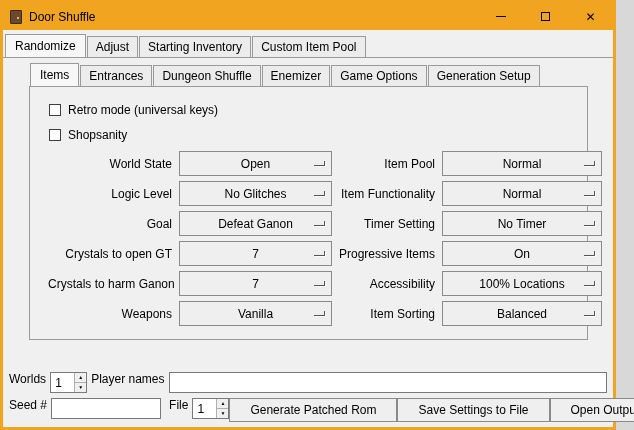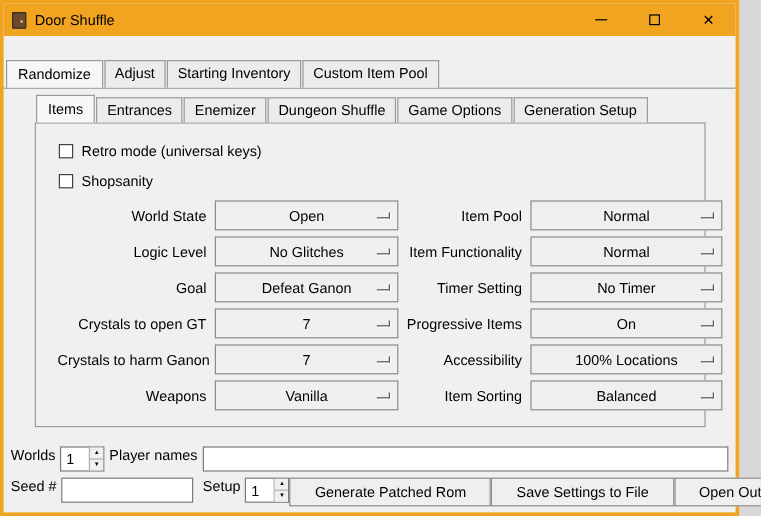--- a/index.html
+++ b/index.html
@@ -17,21 +17,21 @@
   .titlebar { height:27px; flex:0 0 auto; background:#f1a41f; display:flex; align-items:center; padding-left:7px; }
   .app-icon { width:12px; height:14px; background:#6b4a2b; border:1px solid #3a2a18; border-radius:1px; position:relative; }
   .app-icon::after { content:""; position:absolute; right:2px; top:6px; width:2px; height:2px; background:#d9b879; }
   .title-text { margin-left:7px; font-size:12px; }
   .win-btns { margin-left:auto; display:flex; height:100%; }
   .win-btn { width:45px; height:100%; display:flex; align-items:center; justify-content:center; cursor:default; }
   .min-glyph { width:10px; height:0; border-top:1px solid #000; }
   .max-glyph { width:9px; height:9px; border:1px solid #000; background:transparent; }
   .close-glyph { font-size:12px; line-height:1; }
   
-  .main-tabs { display:flex; border-bottom:1px solid #9a9a9a; padding:20px 0 0 2px; }
+  .main-tabs { display:flex; align-items:flex-end; border-bottom:1px solid #9a9a9a; padding:4px 0 0 2px; }
   .tab { border:1px solid #9a9a9a; border-bottom:none; background:#ececec; padding:3px 8px; margin-right:1px; white-space:nowrap; }
   .tab.selected { background:#f7f7f7; padding:4px 9px; }
   .notebook { margin:5px 25px 0 26px; }
   .sub-tabs { display:flex; align-items:flex-end; padding-left:1px; }
   .sub-content { border:1px solid #9a9a9a; height:254px; padding:6px 18px; background:#f0f0f0; }
   
   .check-row { display:flex; align-items:center; margin:8px 0 8px 1px; height:17px; cursor:default; }
   .checkbox { width:12px; height:12px; border:1px solid #404040; background:#fff; margin-right:7px; flex:0 0 auto; }
   
   .settings-grid { display:grid; grid-template-columns:124px 153px 1fr 160px; column-gap:7px; row-gap:5px; align-items:center; margin-top:8px; }
@@ -80,22 +80,22 @@
     <div class="tab selected">Randomize</div>
     <div class="tab">Adjust</div>
     <div class="tab">Starting Inventory</div>
     <div class="tab">Custom Item Pool</div>
   </div>
 
   <div class="notebook">
     <div class="sub-tabs">
       <div class="tab selected">Items</div>
       <div class="tab">Entrances</div>
+      <div class="tab">Dungeon Shuffle</div>
       <div class="tab">Enemizer</div>
-      <div class="tab">Dungeon Shuffle</div>
       <div class="tab">Game Options</div>
       <div class="tab">Generation Setup</div>
     </div>
 
     <div class="sub-content">
 
       <div class="check-row">
         <span class="checkbox"></span>
         <span>Retro mode (universal keys)</span>
       </div>
@@ -190,21 +190,21 @@
       <span class="gap"></span>
       <label>Player names</label>
       <input class="text-input player-input" value="" style="">
     </div>
 
     <div class="brow">
       <label>Seed #</label>
       <input class="text-input seed-input" value="" style="">
       <span class="gap"></span>
         <span class="gap"></span>
-      <label>Setup</label>
+      <label>File</label>
       <div class="spin">
         <span class="spin-val">1</span>
         <span class="spin-btns">
           <span class="spin-arrow up">▲</span>
           <span class="spin-arrow down">▼</span>
         </span>
       </div>
       <button class="btn">Generate Patched Rom</button>
       <span class="spacer"></span>
       <button class="btn">Save Settings to File</button>

